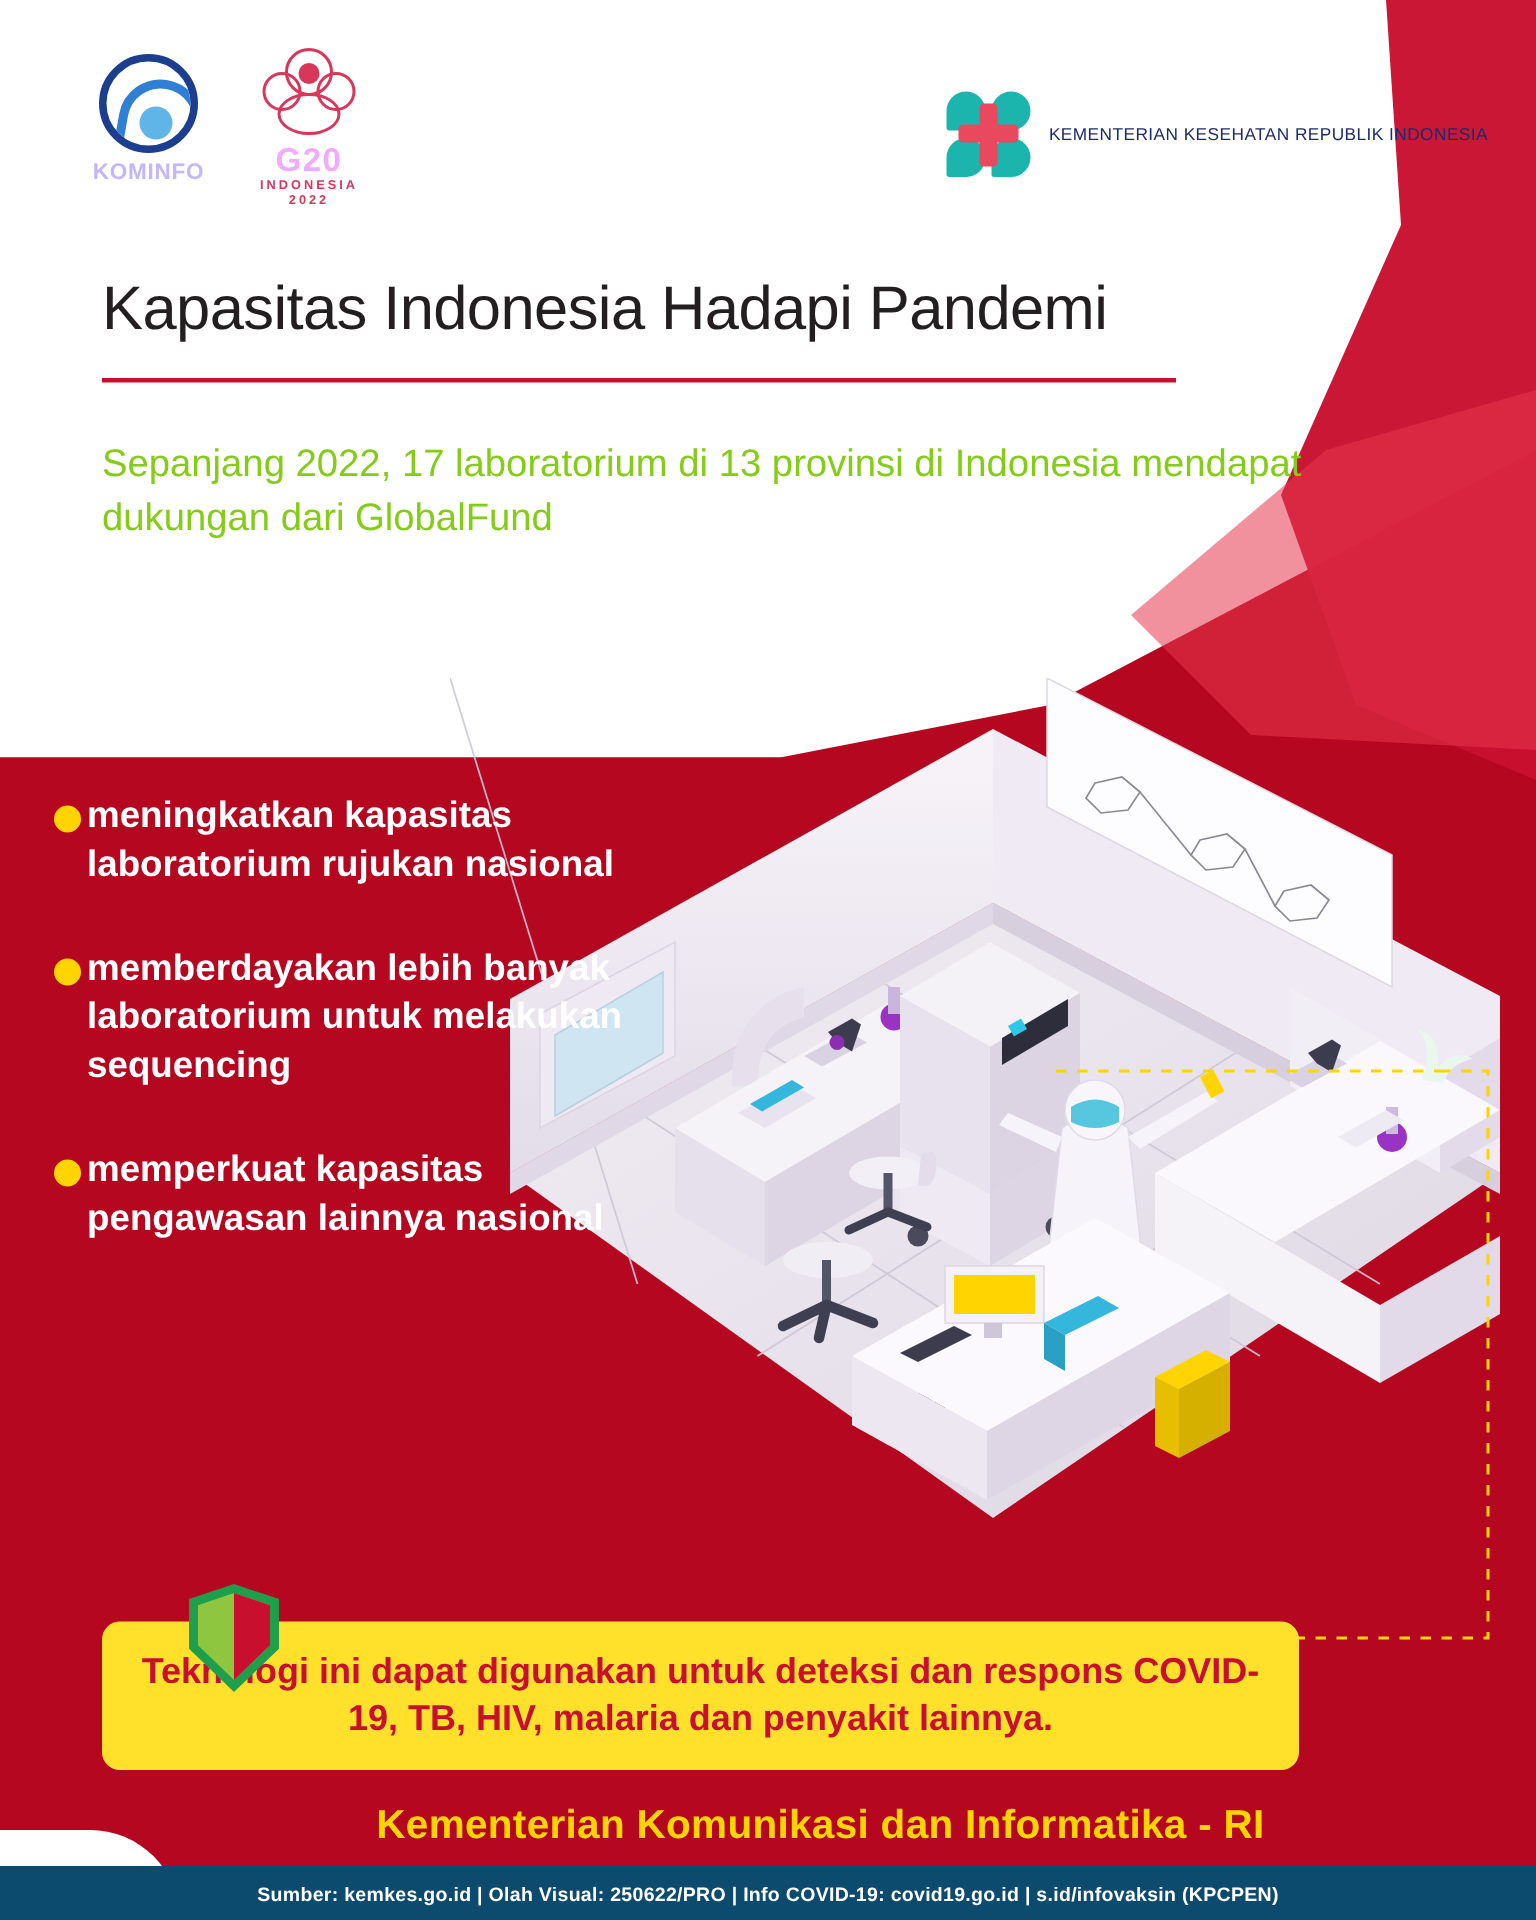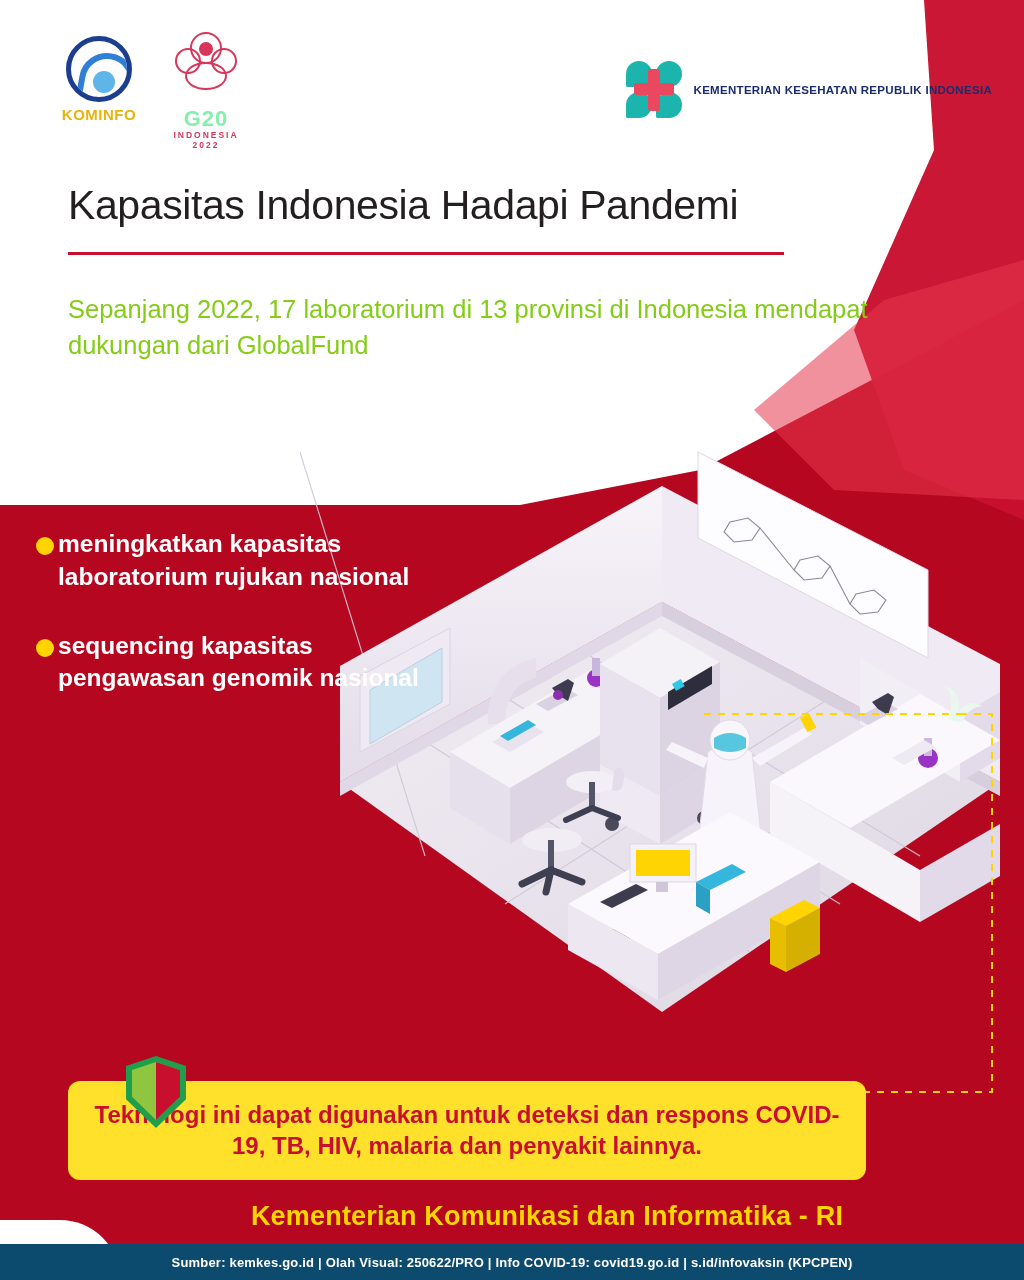--- a/index.html
+++ b/index.html
@@ -50,35 +50,35 @@
     border:5px solid #1b3e8f; position:relative; overflow:hidden;
   }
   .kominfo .mark:before {
     content:""; position:absolute; left:8px; top:12px; width:44px; height:44px;
     border:6px solid #2f7fd4; border-radius:50% 50% 50% 0; transform:rotate(10deg);
   }
   .kominfo .mark:after {
     content:""; position:absolute; left:22px; top:30px; width:22px; height:22px;
     border-radius:50%; background:#5fb4e8;
   }
-  .kominfo .lbl { font-size:15px; font-weight:bold; color:#eab308; letter-spacing:0.5px; }
+  .kominfo .lbl { font-size:15px; font-weight:bold; color:#c4b5fd; letter-spacing:0.5px; }
 
   .g20 { position:absolute; left:158px; top:8px; width:96px; text-align:center; }
   .g20 .batik {
     width:70px; height:62px; margin:0 auto; position:relative;
   }
   .g20 .batik div {
     position:absolute; border:2px solid #d8365a; border-radius:50%;
   }
   .g20 .b1 { left:19px; top:0px; width:32px; height:32px; }
   .g20 .b2 { left:4px; top:16px; width:26px; height:26px; }
   .g20 .b3 { left:40px; top:16px; width:26px; height:26px; }
   .g20 .b4 { left:14px; top:30px; width:42px; height:28px; border-radius:0 0 50% 50%; }
   .g20 .b5 { left:28px; top:10px; width:14px; height:14px; background:#d8365a; }
-  .g20 .txt { font-size:22px; font-weight:bold; color:#86efac; letter-spacing:1px; line-height:1; margin-top:14px;}
+  .g20 .txt { font-size:22px; font-weight:bold; color:#f0abfc; letter-spacing:1px; line-height:1; margin-top:2px;}
   .g20 .sub { font-size:8.5px; font-weight:bold; color:#d8365a; letter-spacing:2px; }
 
   .kpcpen { position:absolute; right:196px; top:8px; width:86px; text-align:center; }
   .kpcpen .garuda {
     width:34px;height:30px;margin:0 auto 2px auto;position:relative;
   }
   .kpcpen .garuda:before{
     content:"";position:absolute;left:11px;top:0;width:12px;height:12px;border-radius:50%;
     background:#6b6b6b;
   }
@@ -97,21 +97,21 @@
   .kemenkes .flower { position:relative; width:60px; height:62px; }
   .kemenkes .flower span {
     position:absolute; background:#1cb5ad; border-radius:14px 14px 14px 2px;
   }
   .kemenkes .p1 { left:2px; top:2px; width:26px; height:26px; transform:rotate(0deg);}
   .kemenkes .p2 { left:32px; top:2px; width:26px; height:26px; border-radius:14px 14px 2px 14px;}
   .kemenkes .p3 { left:2px; top:33px; width:26px; height:26px; border-radius:14px 2px 14px 14px;}
   .kemenkes .p4 { left:32px; top:33px; width:26px; height:26px; border-radius:2px 14px 14px 14px;}
   .kemenkes .bar { position:absolute; left:24px; top:10px; width:12px; height:42px; background:#e9485e; border-radius:3px;}
   .kemenkes .bar2 { position:absolute; left:10px; top:24px; width:40px; height:12px; background:#e9485e; border-radius:3px;}
-  .kemenkes .txt { font-size:11.5px; font-weight:bold; color:#1b2b6b; line-height:1.25; letter-spacing:0.3px;}
+  .kemenkes .txt { font-size:11.5px; font-weight:normal; color:#1b2b6b; line-height:1.25; letter-spacing:0.3px;}
 
   
   .title-wrap { position:absolute; left:68px; top:180px; width:860px; z-index:9; }
   .title {
     font-size:41px; font-weight:normal; color:#231f20; line-height:1.22;
     letter-spacing:-0.4px;
   }
   .title .hl { color:#c8102e; }
   .rule { width:716px; height:3px; background:#c8102e; margin:22px 0 20px 0; }
   .subtitle { font-size:25.5px; color:#84cc16; line-height:1.42; font-weight:500;margin-top:36px; }
@@ -208,21 +208,25 @@
     <div class="subtitle">Sepanjang 2022, 17 laboratorium di 13 provinsi di Indonesia mendapat dukungan dari GlobalFund</div>
   </div>
 
   <div class="bullets">
     <div class="bullet">
       <div class="dot"></div>
       <div class="btext">meningkatkan kapasitas laboratorium rujukan nasional</div>
     </div>
     <div class="bullet">
       <div class="dot"></div>
-      <div class="btext">sequencing kapasitas pengawasan genomik nasional</div>
+      <div class="btext">memberdayakan lebih banyak laboratorium untuk melakukan sequencing</div>
+    </div>
+    <div class="bullet">
+      <div class="dot"></div>
+      <div class="btext">memperkuat kapasitas pengawasan lainnya nasional</div>
     </div>
   </div>
 
   <div class="illo">
     <svg width="724" height="700" viewBox="0 0 724 700" xmlns="http://www.w3.org/2000/svg">
       <defs>
         <linearGradient id="floorG" x1="0" y1="0" x2="1" y2="1">
           <stop offset="0" stop-color="#f2eef4"></stop>
             <stop offset="1" stop-color="#ddd6e3"></stop>
         </linearGradient>

